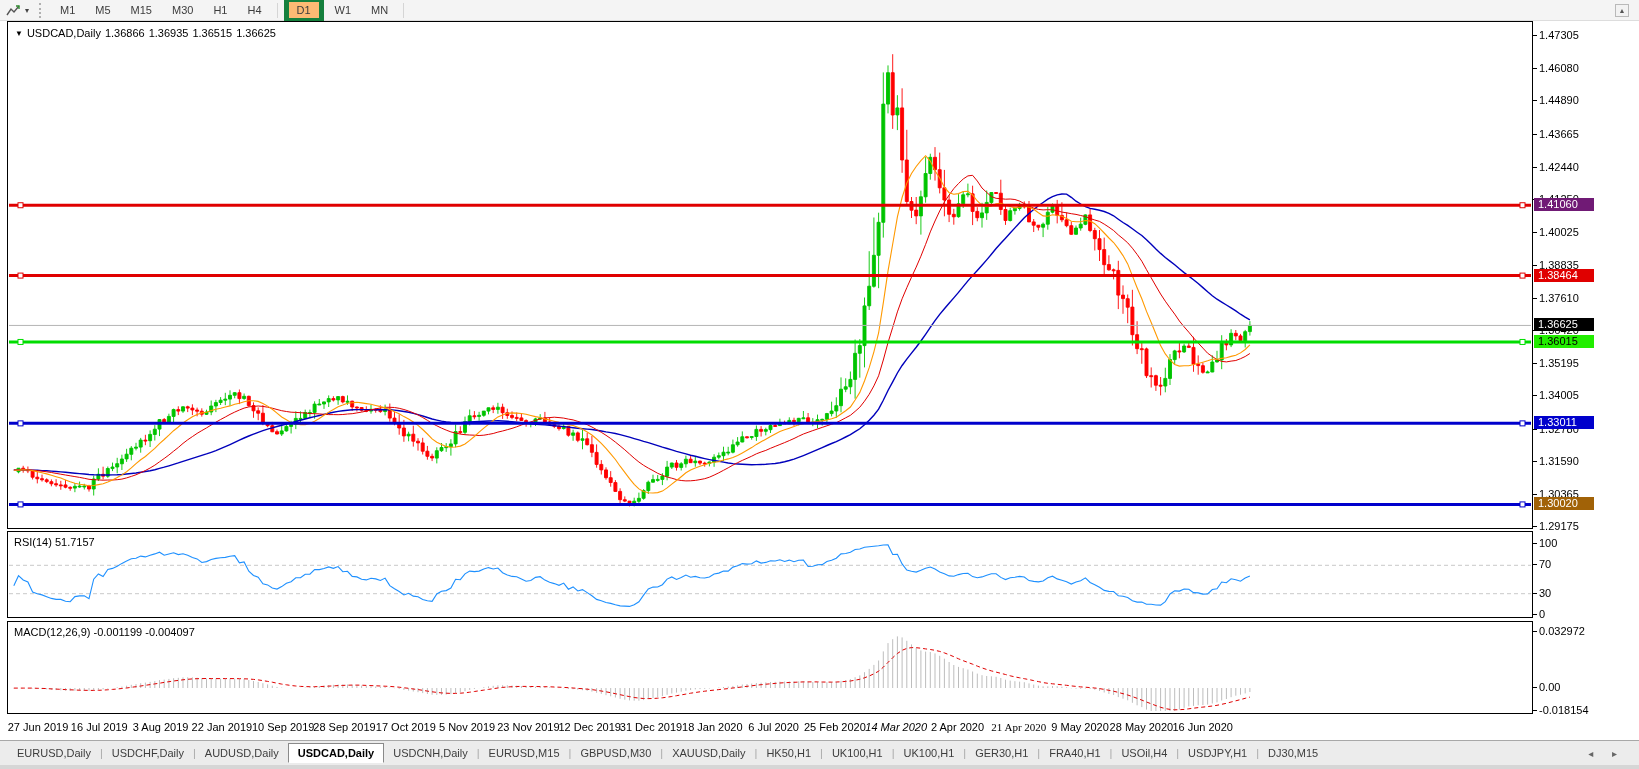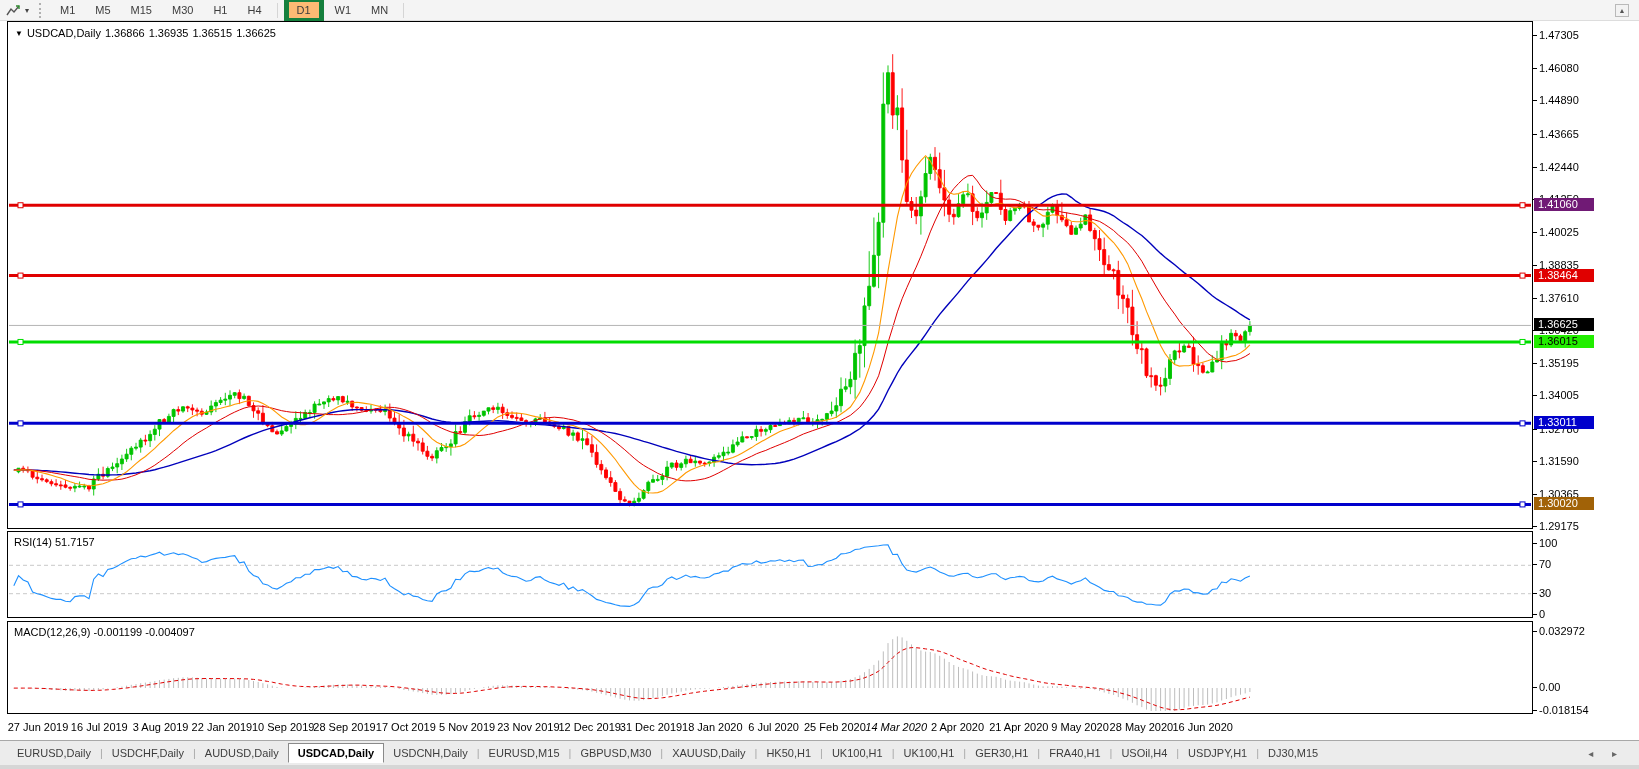--- a/index.html
+++ b/index.html
@@ -203,21 +203,21 @@
     <div class="date-label" style="left: 398.8px;">17 Oct 2019</div>
     <div class="date-label" style="left: 460.1px;">5 Nov 2019</div>
     <div class="date-label" style="left: 521.4px;">23 Nov 2019</div>
     <div class="date-label" style="left: 582.7px;">12 Dec 2019</div>
     <div class="date-label" style="left: 644px;">31 Dec 2019</div>
     <div class="date-label" style="left: 705.3px;">18 Jan 2020</div>
     <div class="date-label" style="left: 766.6px;">6 Jul 2020</div>
     <div class="date-label" style="left: 827.9px;">25 Feb 2020</div>
     <div class="date-label" style="left: 889.2px; font-style: italic;">14 Mar 2020</div>
     <div class="date-label" style="left: 950.5px;">2 Apr 2020</div>
-    <div class="date-label" style="left: 1011.8px;">21 Apr 2020</div>
+    <div class="date-label" style="left: 1011.8px; font-family: Liberation Serif, serif;">21 Apr 2020</div>
     <div class="date-label" style="left: 1073.1px;">9 May 2020</div>
     <div class="date-label" style="left: 1134.4px;">28 May 2020</div>
     <div class="date-label" style="left: 1195.7px;">16 Jun 2020</div>
   </div>
 
 <div class="tabbar" id="tabbar">
     <div class="tab">EURUSD,Daily</div>
     <span class="tab-sep">|</span>
     <div class="tab">USDCHF,Daily</div>
     <span class="tab-sep">|</span>

